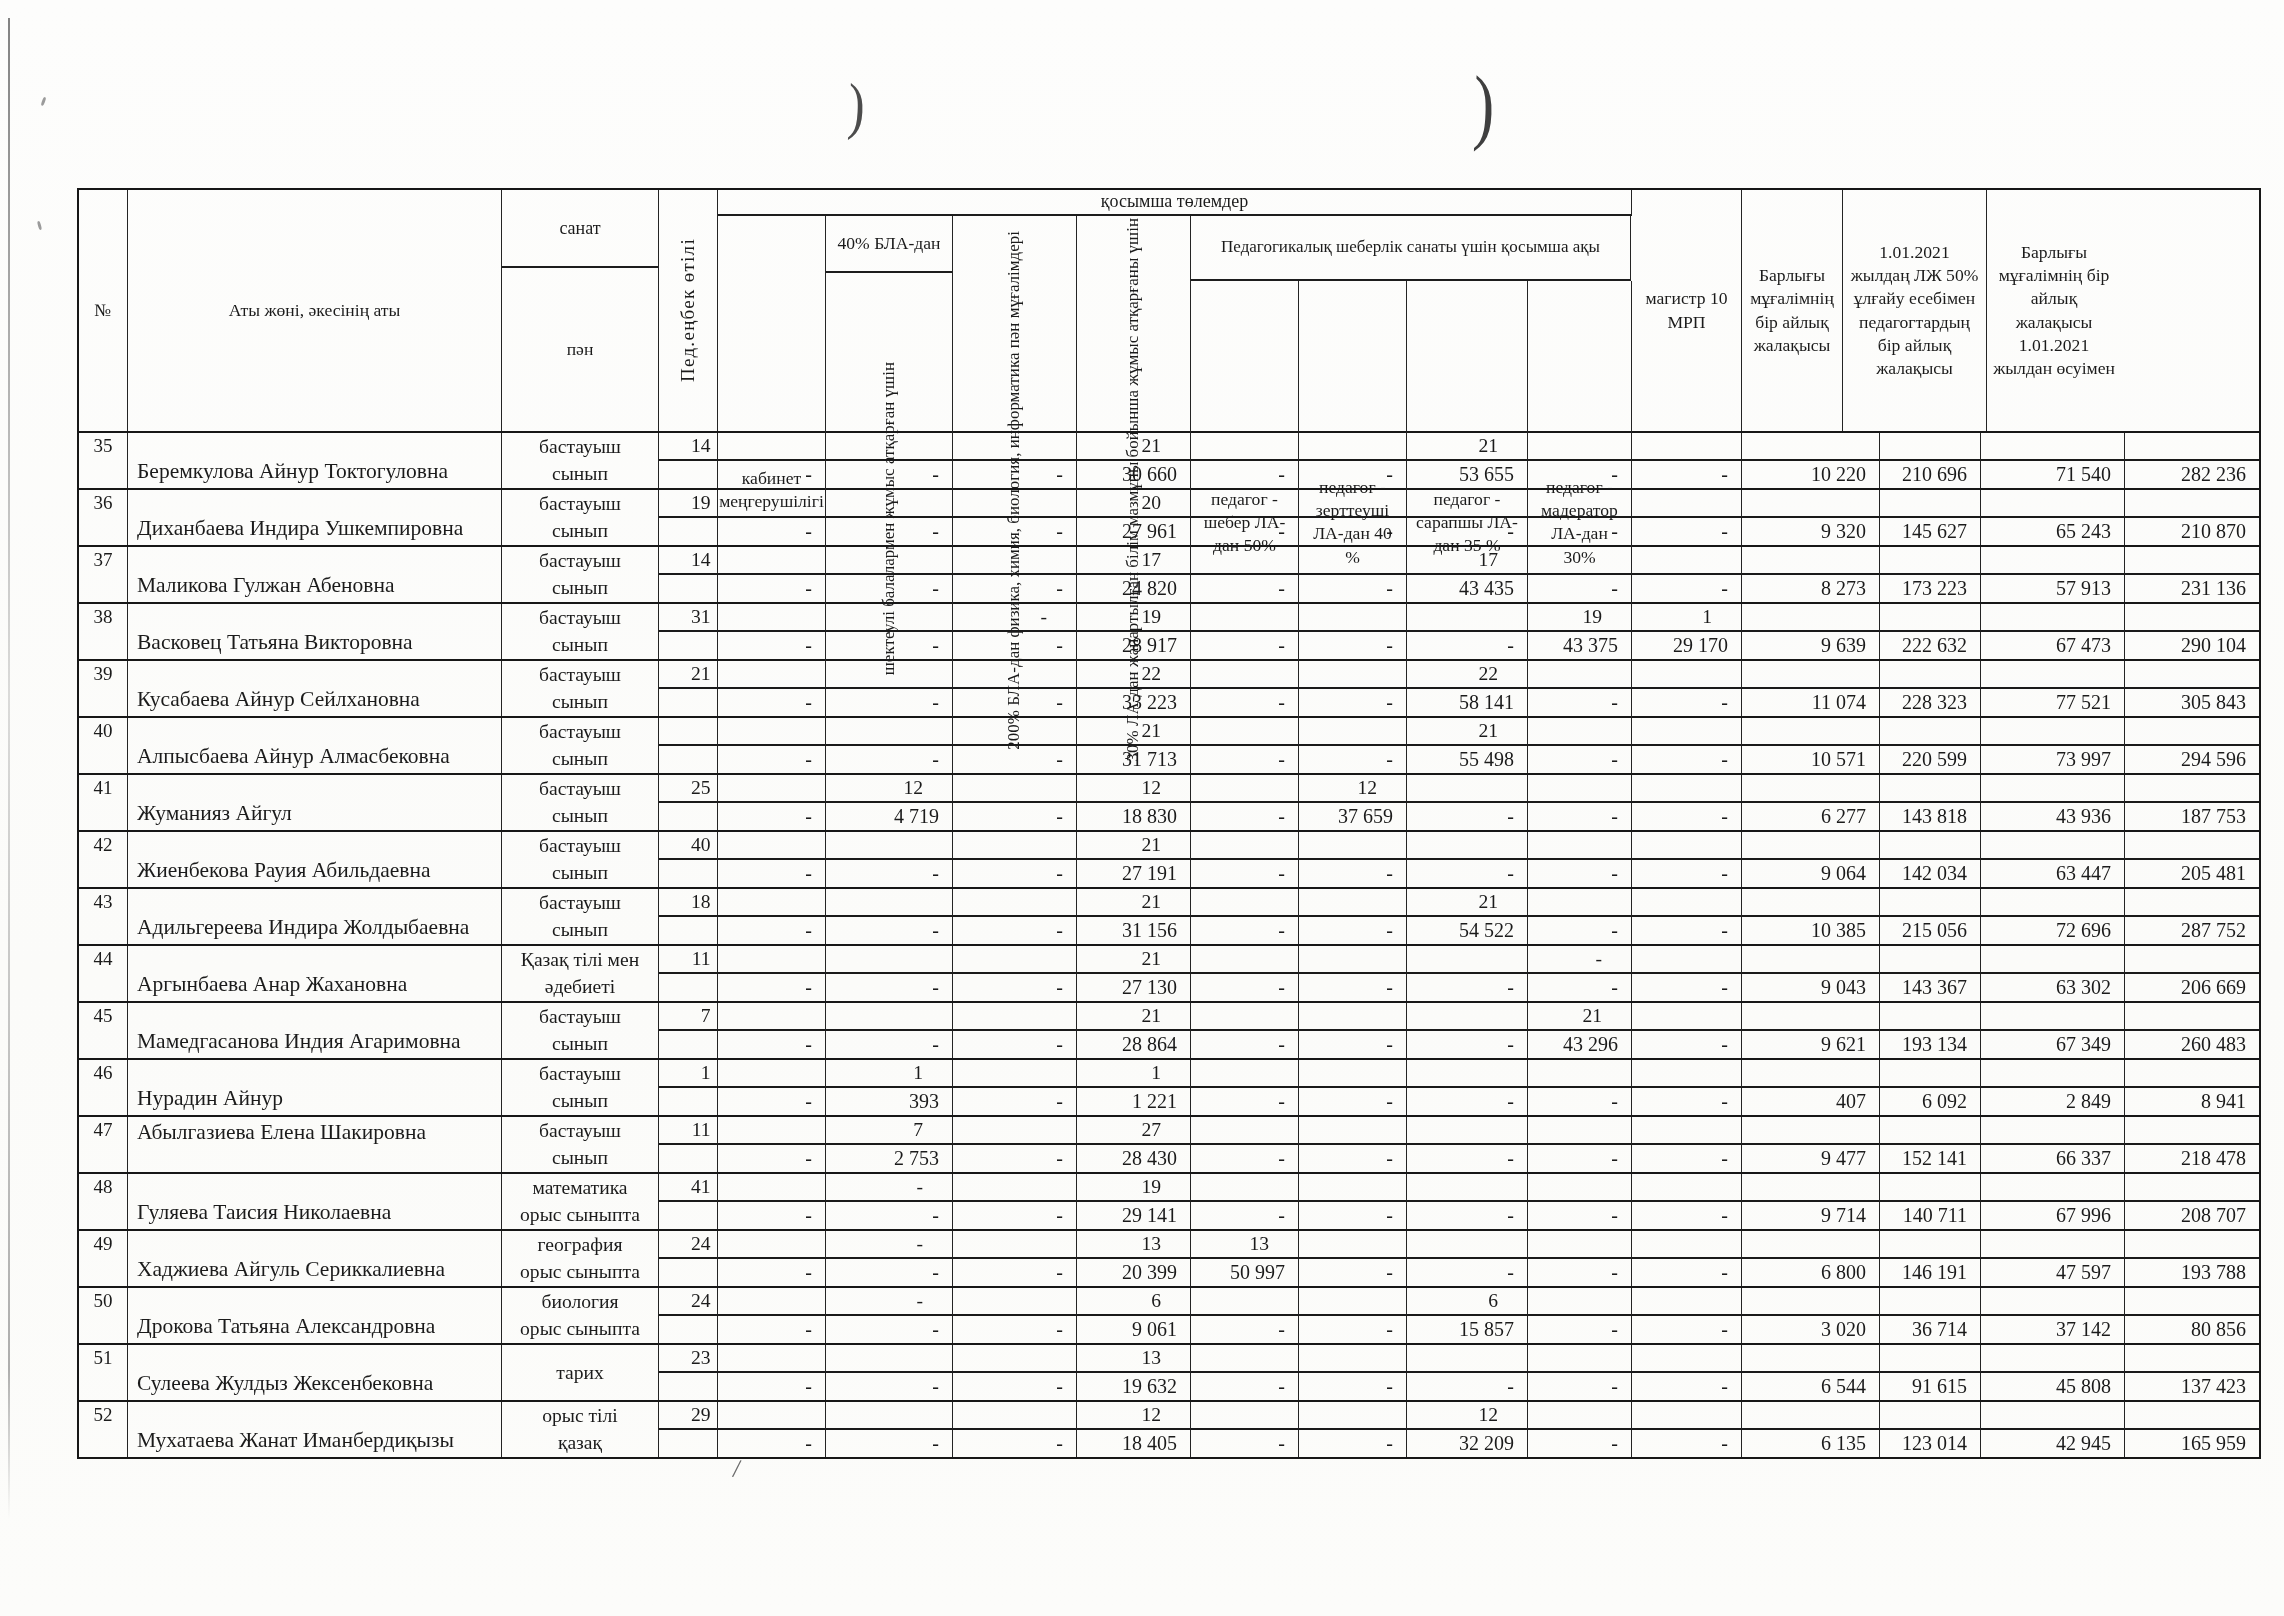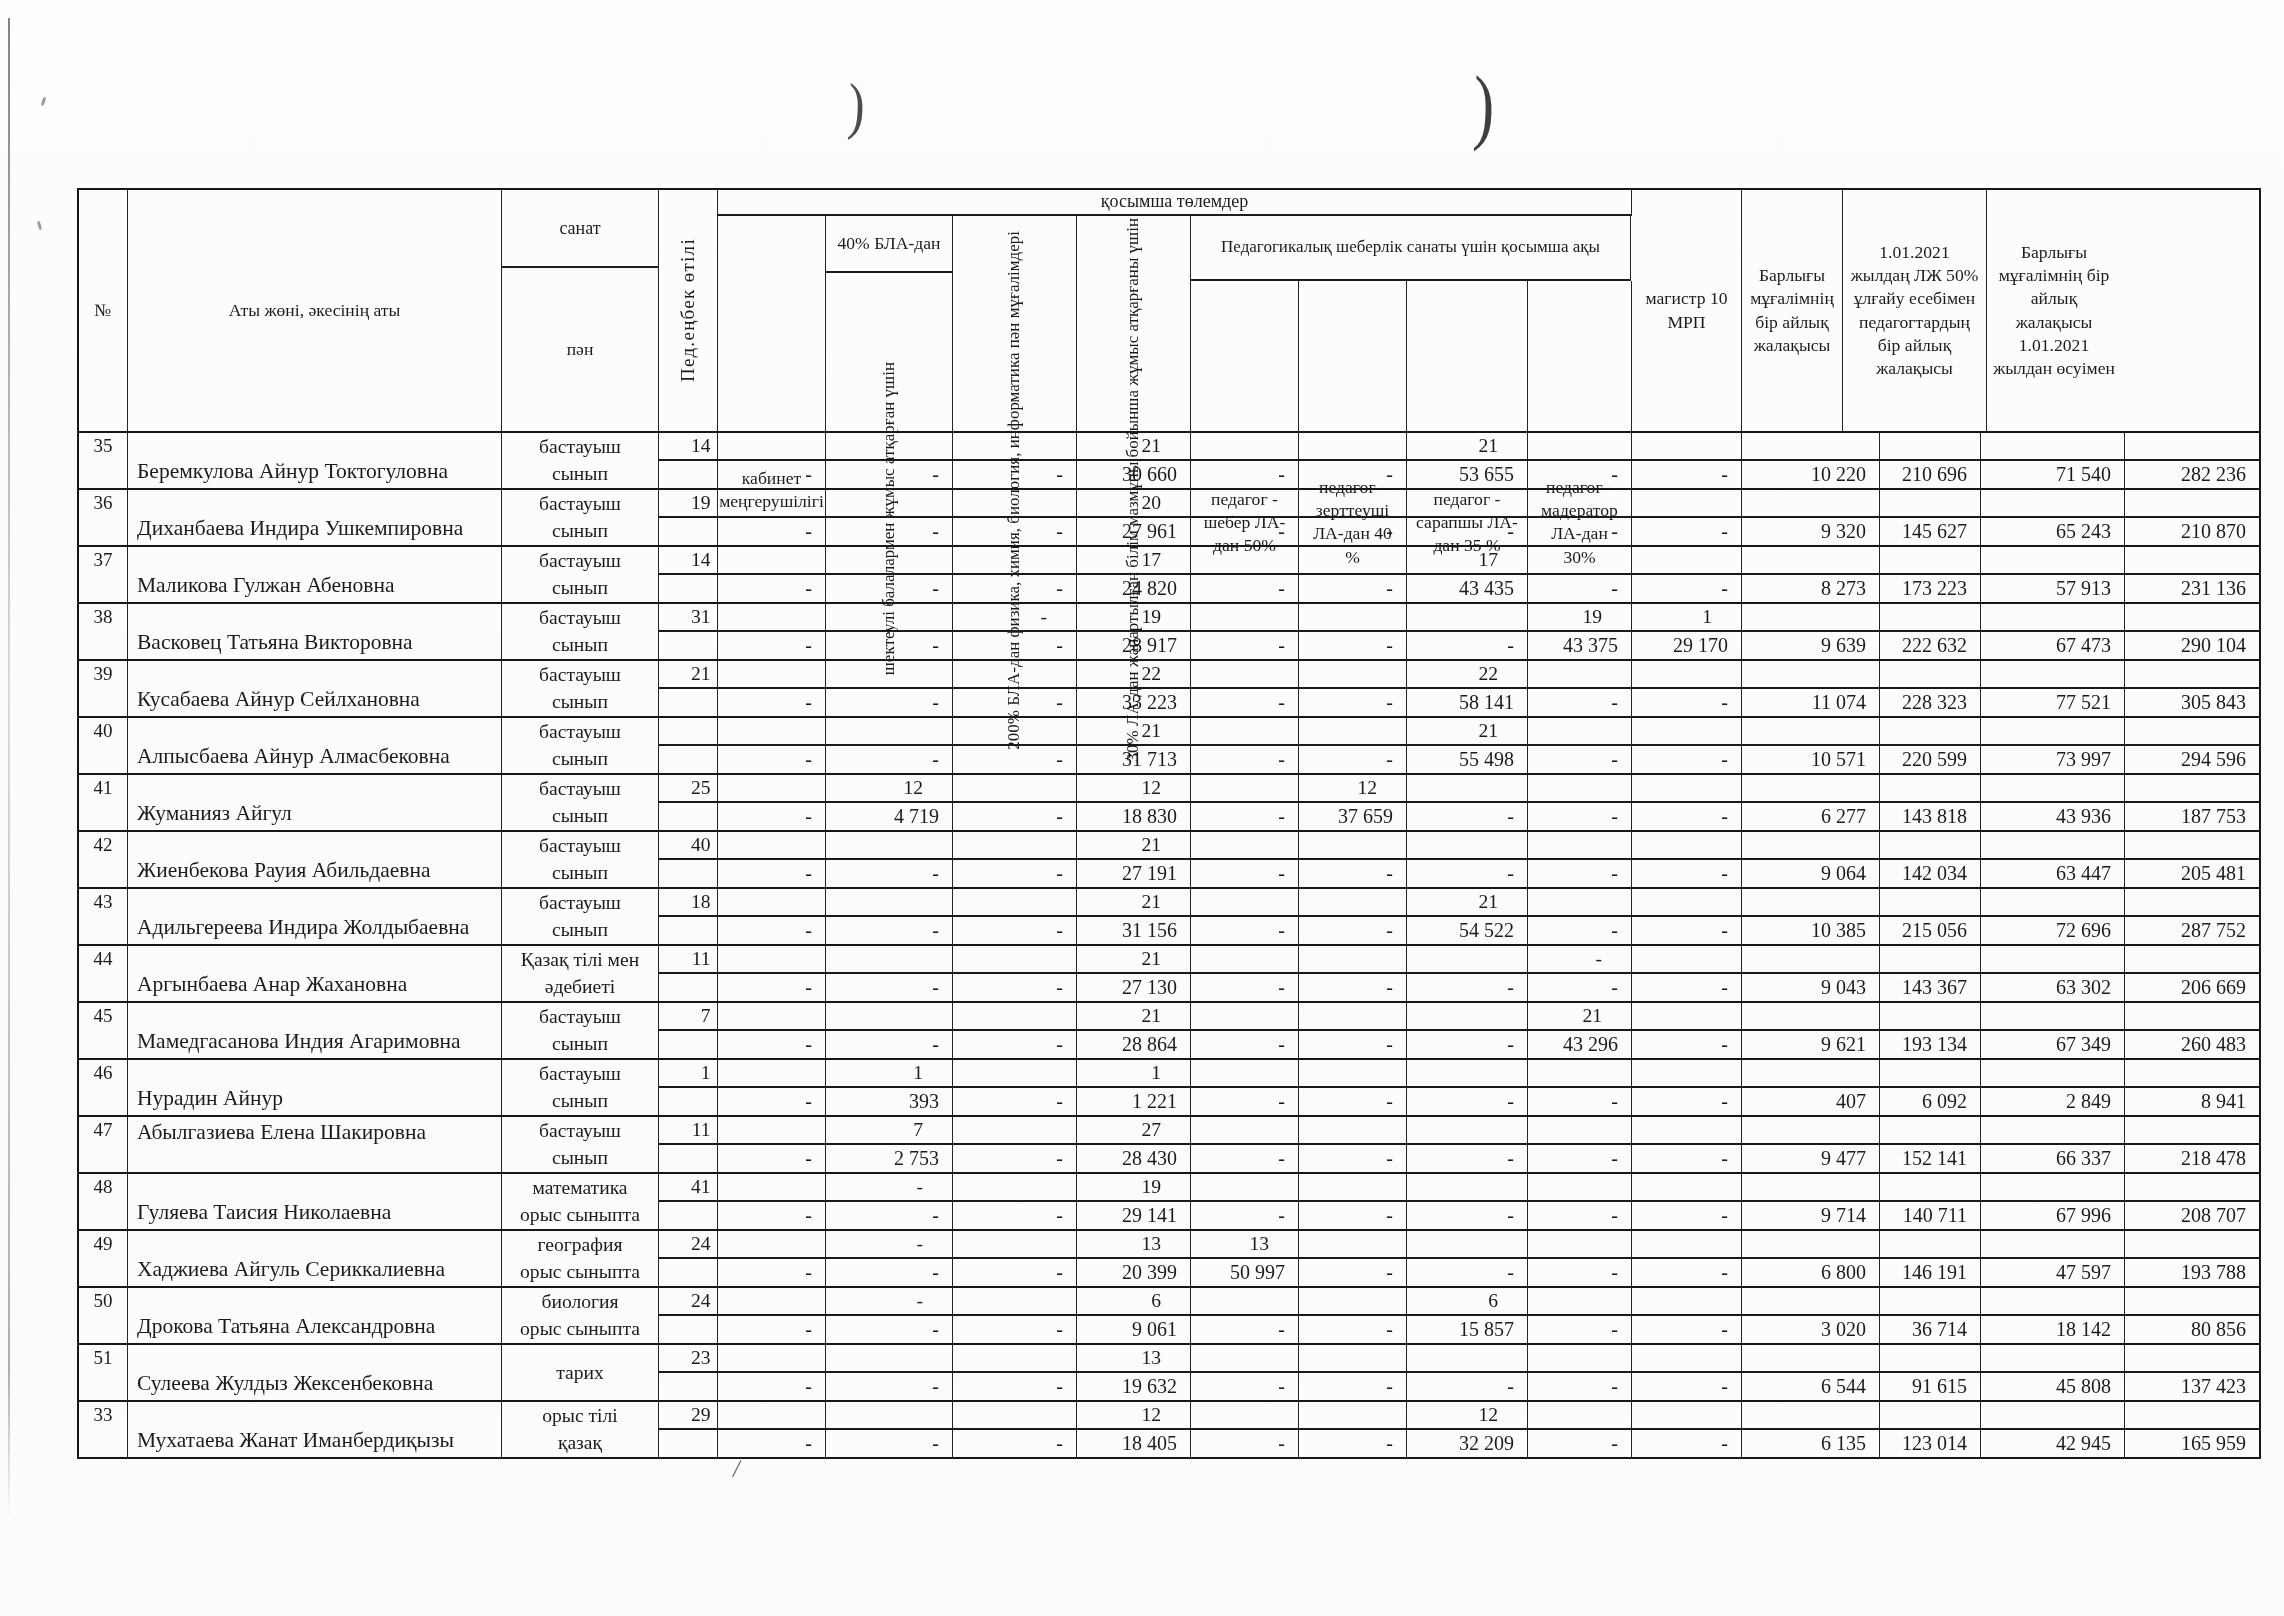--- a/index.html
+++ b/index.html
@@ -724,21 +724,21 @@
           <div class="c v bot" style="grid-area: 2 / 6;">-</div>
           <div class="c v bot" style="grid-area: 2 / 7;">-</div>
           <div class="c v bot" style="grid-area: 2 / 8;">9 061</div>
           <div class="c v bot" style="grid-area: 2 / 9;">-</div>
           <div class="c v bot" style="grid-area: 2 / 10;">-</div>
           <div class="c v bot" style="grid-area: 2 / 11;">15 857</div>
           <div class="c v bot" style="grid-area: 2 / 12;">-</div>
           <div class="c v bot" style="grid-area: 2 / 13;">-</div>
           <div class="c v bot" style="grid-area: 2 / 14;">3 020</div>
           <div class="c v bot" style="grid-area: 2 / 15;">36 714</div>
-          <div class="c v bot" style="grid-area: 2 / 16;">18 142</div>
+          <div class="c v bot" style="grid-area: 2 / 16;">37 142</div>
           <div class="c v bot noR" style="grid-area: 2 / 17;">80 856</div>
         </div>
         <div class="trow">
           <div class="c num" style="grid-area: 1 / 1 / 3 / 2;">51</div>
           <div class="c nm" style="grid-area: 1 / 2 / 3 / 3;">Сулеева Жулдыз Жексенбековна</div>
           <div class="c subj" style="grid-area: 1 / 3 / 3 / 4;">
             <div class="s s-single">тарих</div>
           </div>
           <div class="c top expv" style="grid-area: 1 / 4 / 2 / 5;">23</div>
           <div class="c bot" style="grid-area: 2 / 4 / 3 / 5;"></div>
@@ -763,21 +763,21 @@
           <div class="c v bot" style="grid-area: 2 / 10;">-</div>
           <div class="c v bot" style="grid-area: 2 / 11;">-</div>
           <div class="c v bot" style="grid-area: 2 / 12;">-</div>
           <div class="c v bot" style="grid-area: 2 / 13;">-</div>
           <div class="c v bot" style="grid-area: 2 / 14;">6 544</div>
           <div class="c v bot" style="grid-area: 2 / 15;">91 615</div>
           <div class="c v bot" style="grid-area: 2 / 16;">45 808</div>
           <div class="c v bot noR" style="grid-area: 2 / 17;">137 423</div>
         </div>
         <div class="trow">
-          <div class="c num" style="grid-area: 1 / 1 / 3 / 2;">33</div>
+          <div class="c num" style="grid-area: 1 / 1 / 3 / 2;">52</div>
           <div class="c nm" style="grid-area: 1 / 2 / 3 / 3;">Мухатаева Жанат Иманбердиқызы</div>
           <div class="c subj" style="grid-area: 1 / 3 / 3 / 4;">
             <div class="s">орыс тілі</div>
             <div class="s">қазақ</div>
           </div>
           <div class="c top expv" style="grid-area: 1 / 4 / 2 / 5;">29</div>
           <div class="c bot" style="grid-area: 2 / 4 / 3 / 5;"></div>
           <div class="c v top" style="grid-area: 1 / 5;"></div>
           <div class="c v top" style="grid-area: 1 / 6;"></div>
           <div class="c v top" style="grid-area: 1 / 7;"></div>

